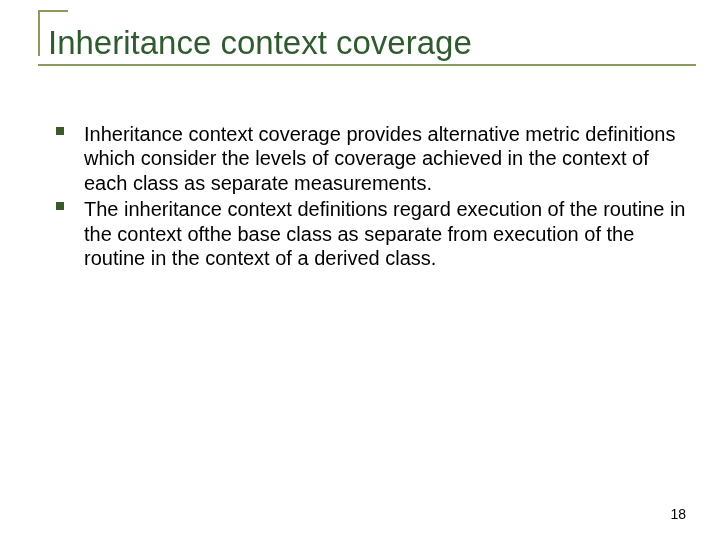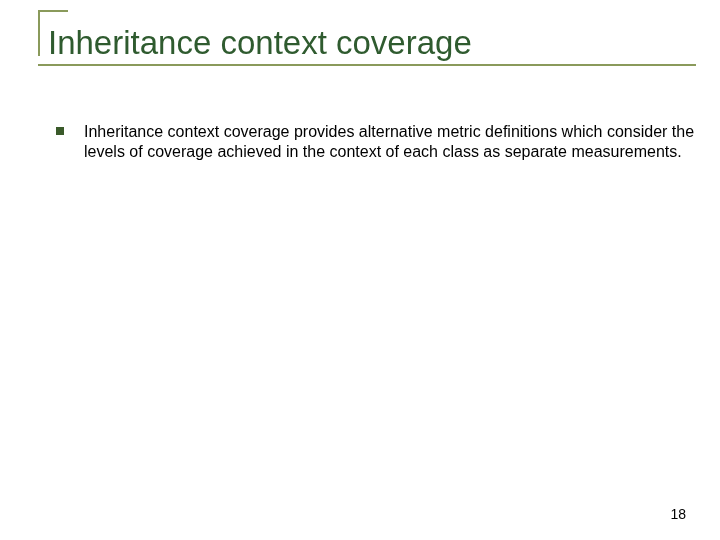--- a/index.html
+++ b/index.html
@@ -46,21 +46,21 @@
     margin-top: 60px;
     padding-left: 22px;
     padding-right: 10px;
   }
   ul.bullets {
     list-style: none;
   }
   ul.bullets > li {
     position: relative;
     padding-left: 28px;
-    font-size: 16px;
+    font-size: 20px;
     line-height: 1.22;
     color: #000;
     margin-bottom: 2px;
   }
   ul.bullets > li .bullet-icon {
     position: absolute;
     left: 0;
     top: 5px;
     width: 8px;
     height: 8px;
@@ -83,17 +83,21 @@
   <div class="title-rule-left"></div>
   <h1 class="title">Inheritance context coverage</h1>
   <div class="title-underline"></div>
 
   <div class="content">
     <ul class="bullets">
       <li>
         <span class="bullet-icon"></span>
         <span>Inheritance context coverage provides alternative metric definitions which consider the levels of coverage achieved in the context of each class as separate measurements.</span>
       </li>
+      <li>
+        <span class="bullet-icon"></span>
+        <span>The inheritance context definitions regard execution of the routine in the context ofthe base class as separate from execution of the routine in the context of a derived class.</span>
+      </li>
     </ul>
   </div>
 
   <div class="page-number">18</div>
 </div>
 
 </body></html>

